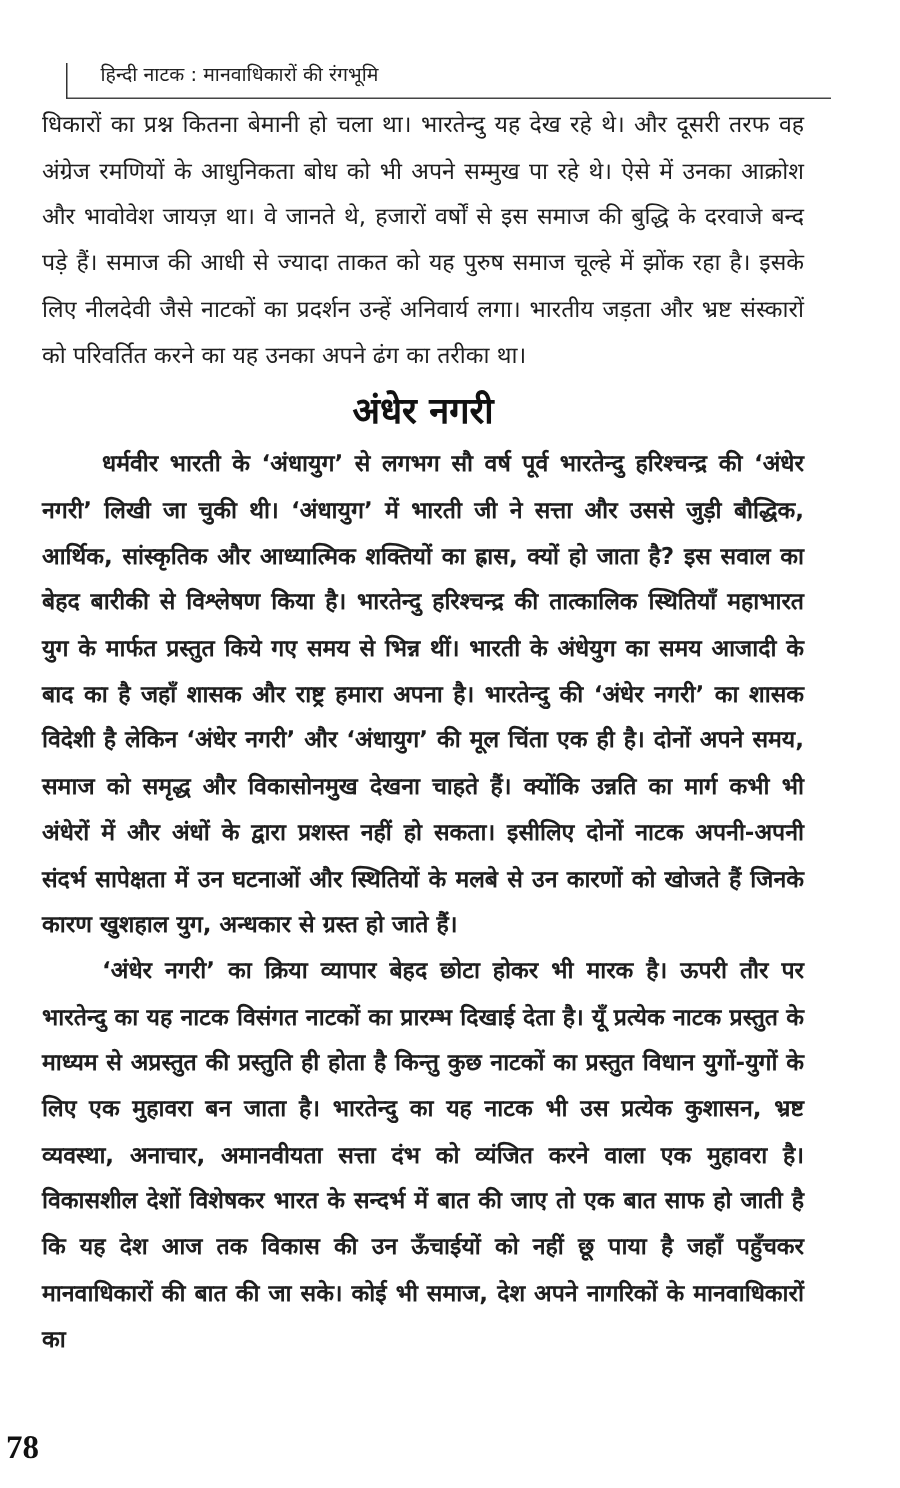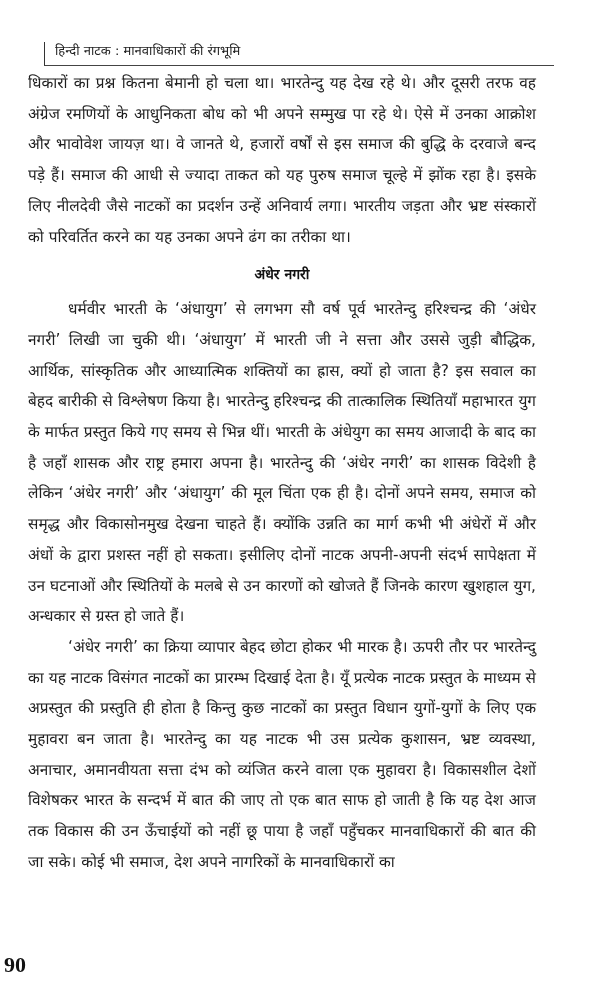--- a/index.html
+++ b/index.html
@@ -4,31 +4,31 @@
 <style>
   html, body { margin: 0; padding: 0; }
   body {
     width: 600px; height: 992px; background: #ffffff; color: #1a1a1a;
     font-family: "DejaVu Sans", sans-serif; position: relative; overflow: hidden;
   }
   .page { position: absolute; left: 0; top: 0; width: 600px; height: 992px; }
   .running-head {
     position: absolute; left: 44px; top: 42px; width: 510px; height: 24px;
     border-left: 1.5px solid #333; border-bottom: 1.5px solid #444;
-    padding-left: 10px; box-sizing: border-box;
+    padding-left: 22px; box-sizing: border-box;
     font-size: 13px; line-height: 18px; color: #222;
   }
   .body-text {
     position: absolute; left: 28px; top: 68px; width: 508px;
     font-size: 15.4px; line-height: 30.7px; text-align: justify; color: #1e1e1e;
   }
   .body-text p { margin: 0; }
-  .indent { text-indent: 40px; }
+  .indent { text-indent: 40px; font-weight: bold; }
   .section-title {
-    text-align: center; font-size: 14px; font-weight: bold;
+    text-align: center; font-size: 24px; font-weight: bold;
     line-height: 28px; margin: 8px 0 6px 0; color: #111;
   }
   .page-number {
     position: absolute; left: 4px; top: 952px;
     font-family: "Liberation Serif", serif; font-size: 22px; font-weight: bold; color: #111;
   }
 </style>
 </head>
 <body>
 
@@ -37,14 +37,14 @@
     <span>हिन्दी नाटक : मानवाधिकारों की रंगभूमि</span>
   </div>
 
   <div class="body-text">
     <p>धिकारों का प्रश्न कितना बेमानी हो चला था। भारतेन्दु यह देख रहे थे। और दूसरी तरफ वह अंग्रेज रमणियों के आधुनिकता बोध को भी अपने सम्मुख पा रहे थे। ऐसे में उनका आक्रोश और भावोवेश जायज़ था। वे जानते थे, हजारों वर्षों से इस समाज की बुद्धि के दरवाजे बन्द पड़े हैं। समाज की आधी से ज्यादा ताकत को यह पुरुष समाज चूल्हे में झोंक रहा है। इसके लिए नीलदेवी जैसे नाटकों का प्रदर्शन उन्हें अनिवार्य लगा। भारतीय जड़ता और भ्रष्ट संस्कारों को परिवर्तित करने का यह उनका अपने ढंग का तरीका था।</p>
     <div class="section-title">अंधेर नगरी</div>
     <p class="indent">धर्मवीर भारती के ‘अंधायुग’ से लगभग सौ वर्ष पूर्व भारतेन्दु हरिश्चन्द्र की ‘अंधेर नगरी’ लिखी जा चुकी थी। ‘अंधायुग’ में भारती जी ने सत्ता और उससे जुड़ी बौद्धिक, आर्थिक, सांस्कृतिक और आध्यात्मिक शक्तियों का ह्रास, क्यों हो जाता है? इस सवाल का बेहद बारीकी से विश्लेषण किया है। भारतेन्दु हरिश्चन्द्र की तात्कालिक स्थितियाँ महाभारत युग के मार्फत प्रस्तुत किये गए समय से भिन्न थीं। भारती के अंधेयुग का समय आजादी के बाद का है जहाँ शासक और राष्ट्र हमारा अपना है। भारतेन्दु की ‘अंधेर नगरी’ का शासक विदेशी है लेकिन ‘अंधेर नगरी’ और ‘अंधायुग’ की मूल चिंता एक ही है। दोनों अपने समय, समाज को समृद्ध और विकासोनमुख देखना चाहते हैं। क्योंकि उन्नति का मार्ग कभी भी अंधेरों में और अंधों के द्वारा प्रशस्त नहीं हो सकता। इसीलिए दोनों नाटक अपनी-अपनी संदर्भ सापेक्षता में उन घटनाओं और स्थितियों के मलबे से उन कारणों को खोजते हैं जिनके कारण खुशहाल युग, अन्धकार से ग्रस्त हो जाते हैं।</p>
     <p class="indent">‘अंधेर नगरी’ का क्रिया व्यापार बेहद छोटा होकर भी मारक है। ऊपरी तौर पर भारतेन्दु का यह नाटक विसंगत नाटकों का प्रारम्भ दिखाई देता है। यूँ प्रत्येक नाटक प्रस्तुत के माध्यम से अप्रस्तुत की प्रस्तुति ही होता है किन्तु कुछ नाटकों का प्रस्तुत विधान युगों-युगों के लिए एक मुहावरा बन जाता है। भारतेन्दु का यह नाटक भी उस प्रत्येक कुशासन, भ्रष्ट व्यवस्था, अनाचार, अमानवीयता सत्ता दंभ को व्यंजित करने वाला एक मुहावरा है। विकासशील देशों विशेषकर भारत के सन्दर्भ में बात की जाए तो एक बात साफ हो जाती है कि यह देश आज तक विकास की उन ऊँचाईयों को नहीं छू पाया है जहाँ पहुँचकर मानवाधिकारों की बात की जा सके। कोई भी समाज, देश अपने नागरिकों के मानवाधिकारों का</p>
   </div>
 
-  <div class="page-number">90</div>
+  <div class="page-number">78</div>
 </div>
 
 </body></html>

